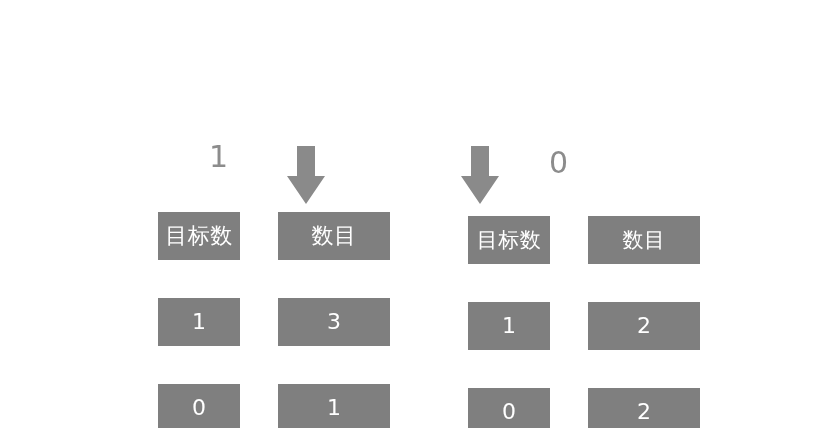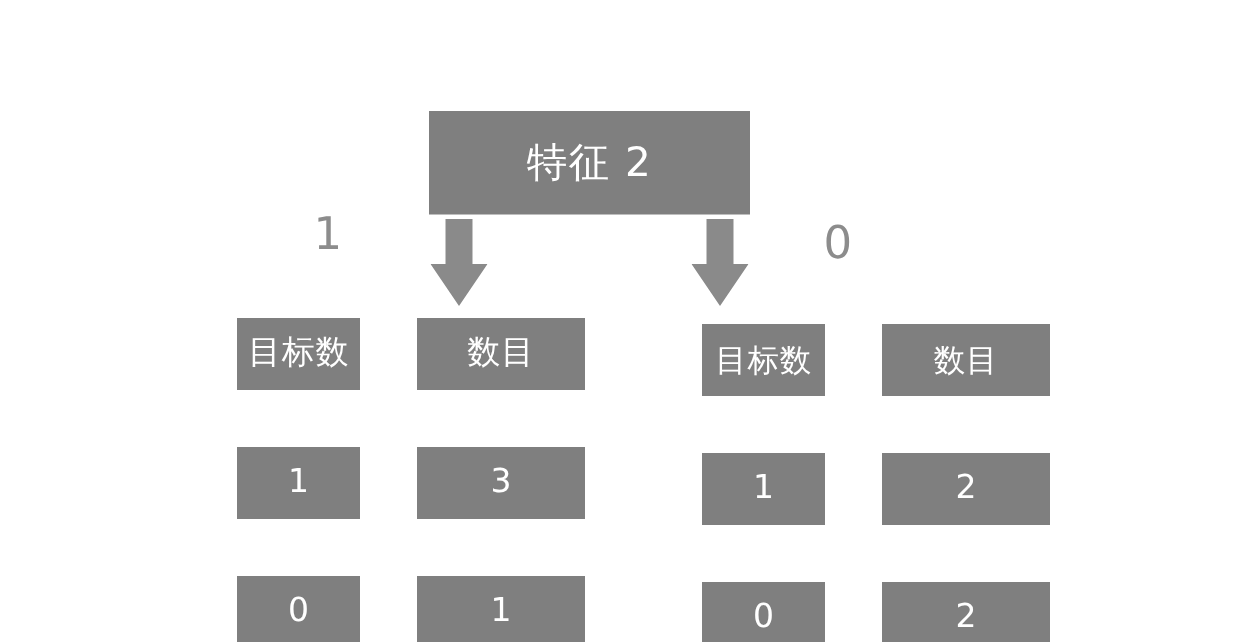--- a/index.html
+++ b/index.html
@@ -104,23 +104,20 @@
     font-size: 17px;
     white-space: nowrap;
     letter-spacing: 0.5px;
   }
 </style>
 </head>
 <body>
 
 <div id="diagram">
 
-  <div class="root-node">
-    <span class="root-label">特征 2</span>
-  </div>
 
   <div class="branch-label branch-label-left">1</div>
 
   <div class="branch-label branch-label-right">0</div>
 
   <div class="arrow arrow-left">
     <svg width="38" height="58" viewBox="0 0 38 58" xmlns="http://www.w3.org/2000/svg">
       <polygon points="10,0 28,0 28,30 38,30 19,58 0,30 10,30" fill="#8a8a8a"></polygon>
     </svg>
   </div>

